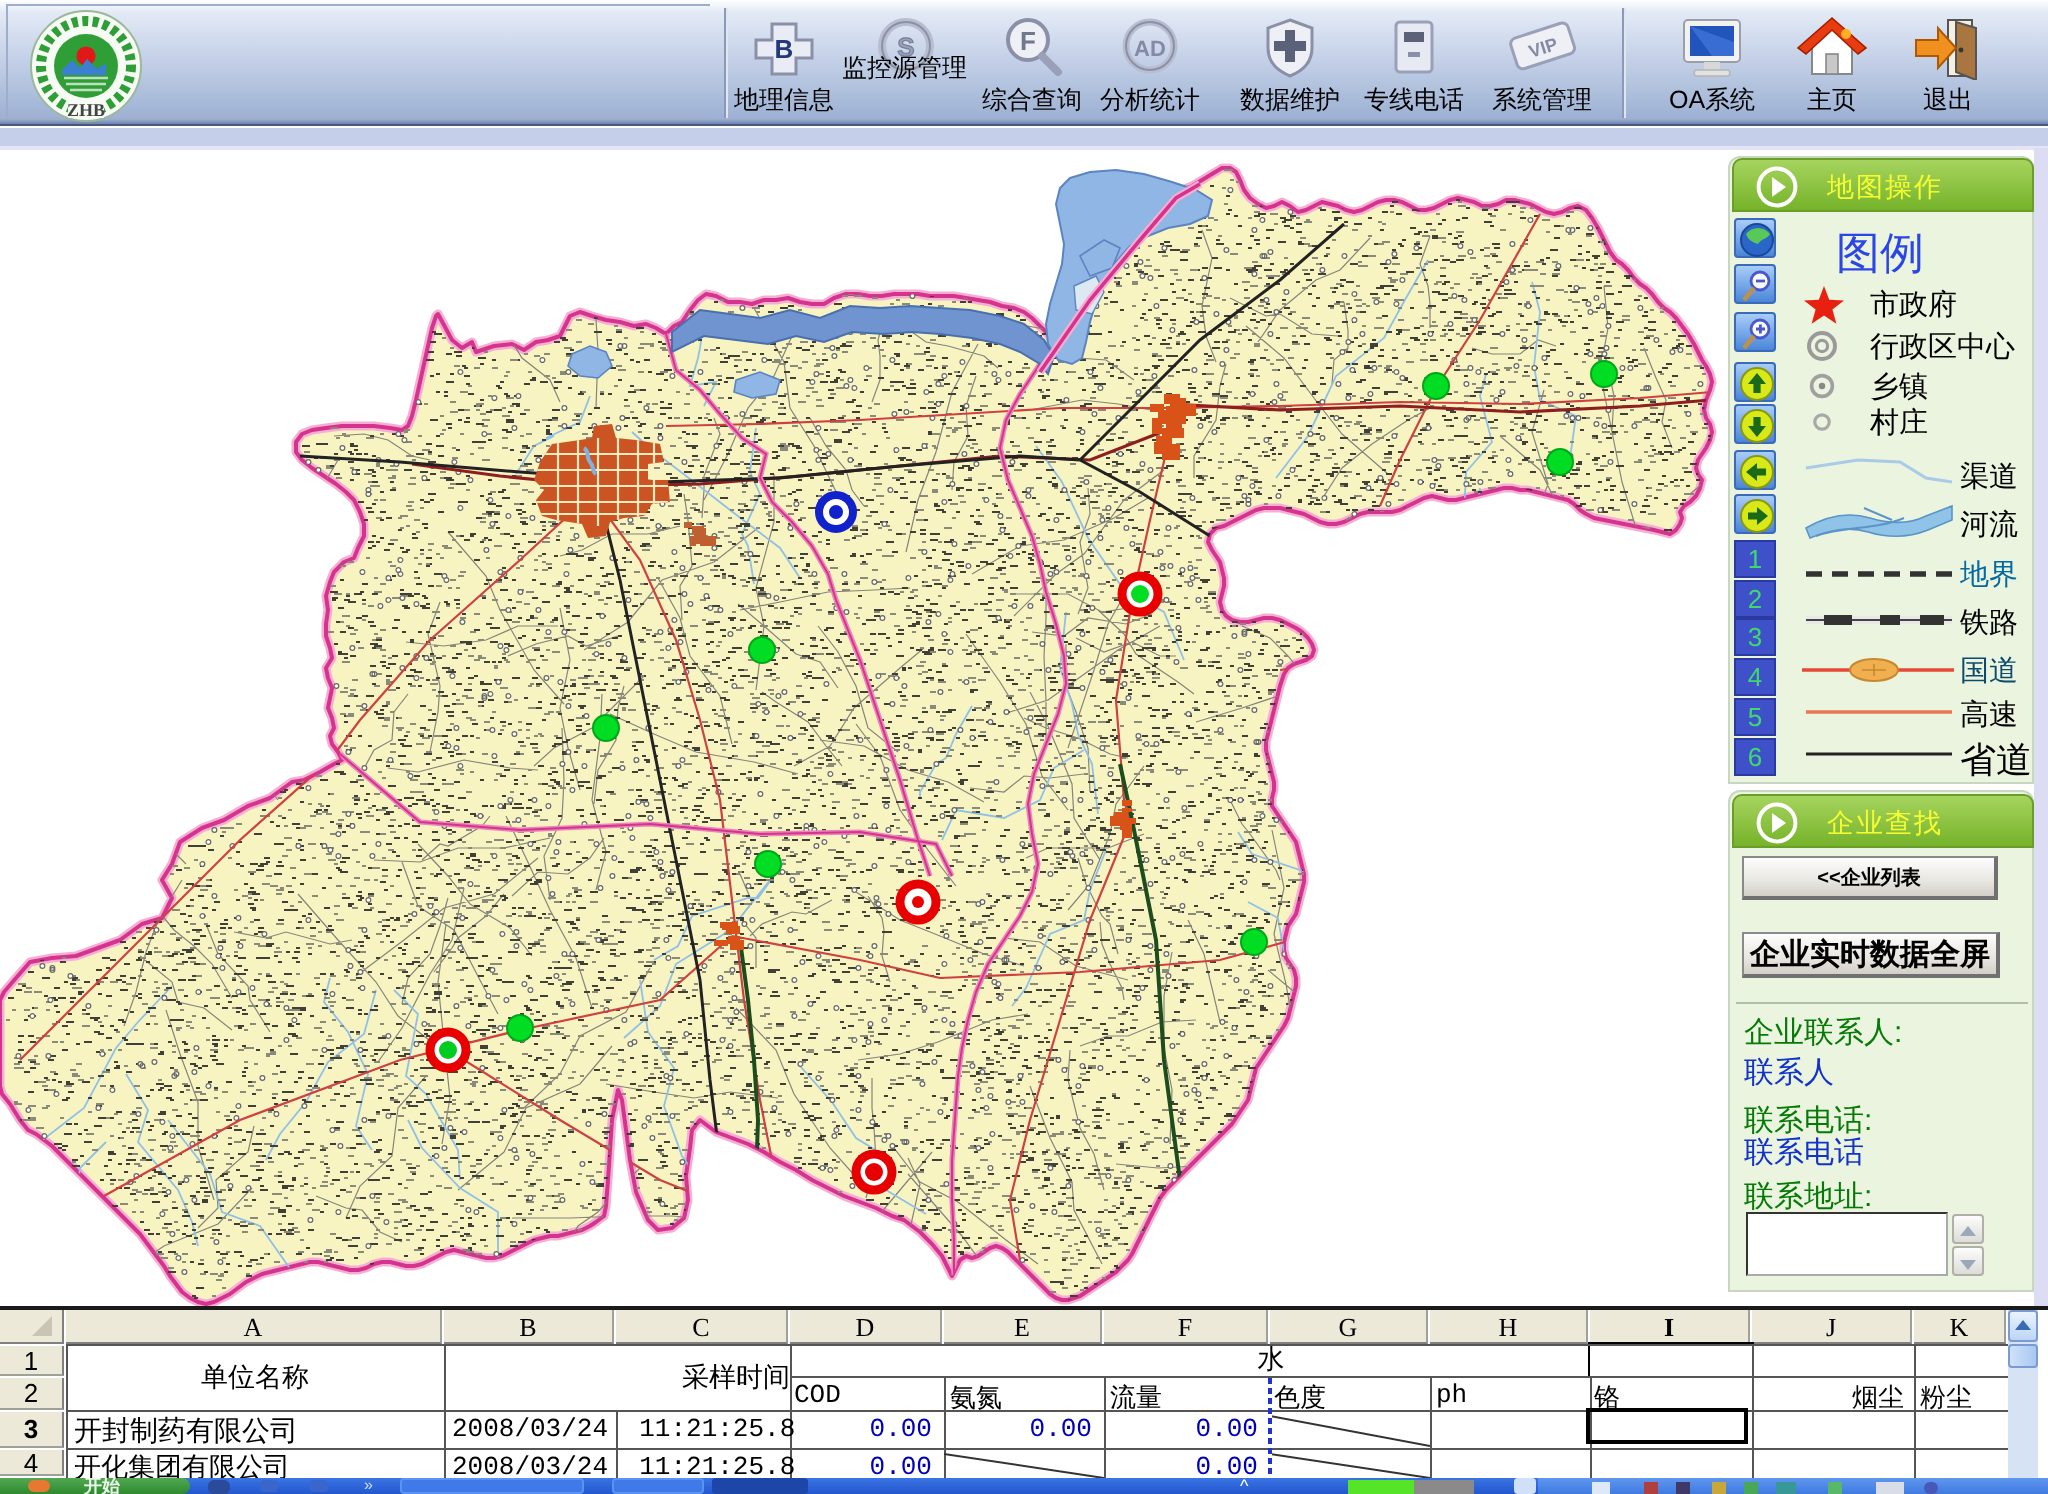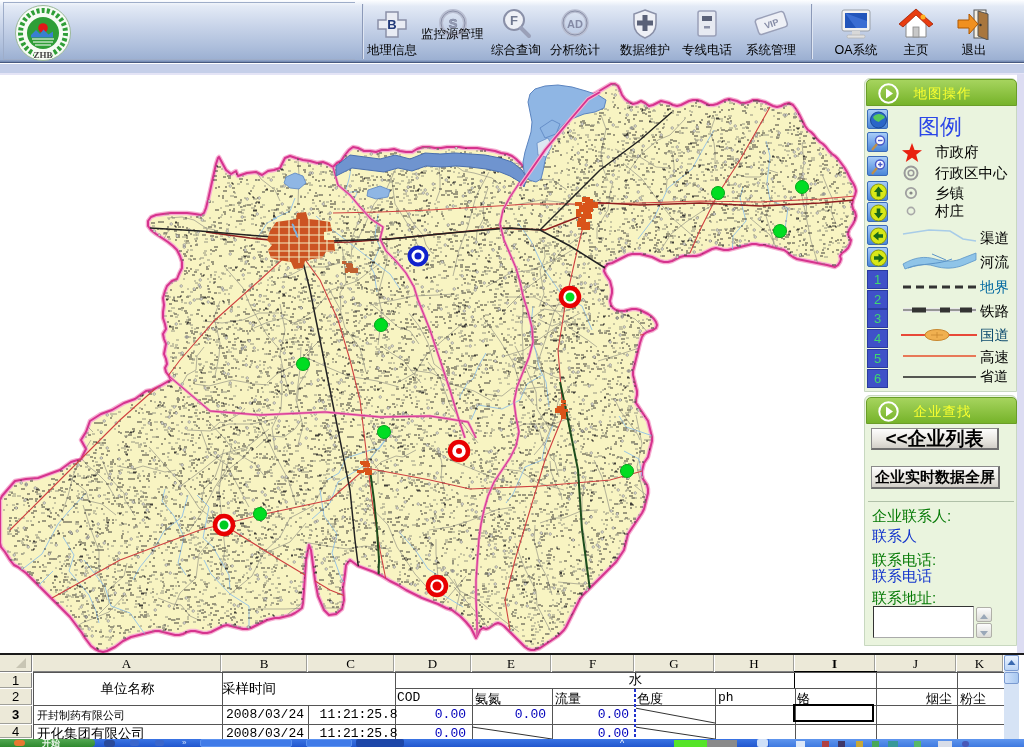--- a/index.html
+++ b/index.html
@@ -295,30 +295,30 @@
     <path d="M31 7h12M37 4v6" stroke="#c88830" stroke-width="0.8"></path>
   </svg>
 <div style="position:absolute;left:980px;top:326px;font-size:14.5px;color:#0c4a6e;white-space:nowrap">国道</div>
 <svg width="75" height="6" viewBox="0 0 75 6" style="position:absolute;left:902px;top:353px">
     <path d="M1 3h73" stroke="#e87858" stroke-width="1.8"></path>
   </svg>
 <div style="position:absolute;left:980px;top:348px;font-size:14.5px;color:#000;white-space:nowrap">高速</div>
 <svg width="75" height="6" viewBox="0 0 75 6" style="position:absolute;left:902px;top:374px">
     <path d="M1 3h73" stroke="#222" stroke-width="1.6"></path>
   </svg>
-<div style="position:absolute;left:980px;top:368px;font-size:14px;color:#000;white-space:nowrap">省道</div>
+<div style="position:absolute;left:980px;top:368px;font-size:18px;color:#000;white-space:nowrap">省道</div>
 <div style="position:absolute;left:864px;top:395px;width:153px;height:251px;background:#eaf4de;border:1px solid #c8d8c0;border-radius:6px 6px 0 0"></div>
 <div style="position:absolute;left:866px;top:397px;width:151px;height:27px;background:linear-gradient(#a6d45e,#76b32a);border-radius:5px 5px 0 0;border:1px solid #6a9e28">
 <svg width="21" height="21" viewBox="0 0 21 21" style="position:absolute;left:11px;top:3px">
       <circle cx="10.5" cy="10.5" r="9.2" fill="none" stroke="#fff" stroke-width="2"></circle>
       <path d="M8 5.5l7 5-7 5z" fill="#fff"></path>
     </svg>
 <div style="position:absolute;left:0;top:5px;width:151px;text-align:center;font-size:13.5px;color:#f8ff30;letter-spacing:1px">企业查找</div>
   </div>
-<div class="xpbtn" style="left:871px;top:428px;width:128px;height:22px;font-size:19px">&lt;&lt;企业列表</div>
+<div class="xpbtn" style="left:871px;top:428px;width:128px;height:22px;font-size:10px">&lt;&lt;企业列表</div>
 <div class="xpbtn" style="left:871px;top:466px;width:129px;height:23px;font-size:15px">企业实时数据全屏</div>
 <div style="position:absolute;left:868px;top:501px;width:146px;height:1px;background:#b0c0a8"></div>
 <div class="sgreen" style="top:507px">企业联系人:</div>
 <div class="sblue" style="top:527px">联系人</div>
 <div class="sgreen" style="top:551px">联系电话:</div>
 <div class="sblue" style="top:567px">联系电话</div>
 <div class="sgreen" style="top:589px">联系地址:</div>
 <div style="position:absolute;left:873px;top:606px;width:101px;height:32px;background:#fff;border-top:1.5px solid #333;border-left:1.5px solid #333;border-right:1px solid #aaa;border-bottom:1px solid #aaa"></div>
 <div class="spin" style="top:607px"><svg width="14" height="12" viewBox="0 0 14 12">
       <path d="M7 3l4 5H3z" fill="#9aa8b8"></path>
@@ -363,31 +363,31 @@
 <div style="position:absolute;left:395px;top:688px;width:609px;height:1px;background:#555"></div>
 <div style="position:absolute;left:33px;top:705px;width:971px;height:1px;background:#555"></div>
 <div style="position:absolute;left:33px;top:724px;width:971px;height:1px;background:#555"></div>
 <div style="position:absolute;left:472px;top:673px;width:1px;height:15px;background:#fff"></div>
 <div style="position:absolute;left:552px;top:673px;width:1px;height:15px;background:#fff"></div>
 <div style="position:absolute;left:635px;top:673px;width:1px;height:15px;background:#fff"></div>
 <div style="position:absolute;left:715px;top:673px;width:1px;height:15px;background:#fff"></div>
 <div style="position:absolute;left:795px;top:673px;width:1px;height:15px;background:#fff"></div>
 <div style="position:absolute;left:308px;top:673px;width:1px;height:32px;background:#fff"></div>
 <div style="position:absolute;left:33px;top:673px;width:189px;height:32px;font-size:13.5px;text-align:center;line-height:32px">单位名称</div>
-<div style="position:absolute;left:222px;top:673px;width:173px;height:32px;font-size:13.5px;text-align:left;line-height:32px">采样时间</div>
+<div style="position:absolute;left:222px;top:673px;width:173px;height:32px;font-size:13.5px;text-align:right;line-height:32px">采样时间</div>
 <div style="position:absolute;left:395px;top:672px;width:481px;height:16px;font-size:13.5px;text-align:center;line-height:16px">水</div>
 <div style="position:absolute;left:397px;top:690px;width:70px;height:15px;font-size:13px;font-family:'Liberation Mono'">COD</div>
 <div style="position:absolute;left:475px;top:690px;width:70px;height:15px;font-size:13px;font-family:Liberation Mono, monospace">氨氮</div>
 <div style="position:absolute;left:555px;top:690px;width:70px;height:15px;font-size:13px;font-family:Liberation Mono, monospace">流量</div>
 <div style="position:absolute;left:637px;top:690px;width:70px;height:15px;font-size:13px;font-family:'Liberation Sans'">色度</div>
 <div style="position:absolute;left:718px;top:690px;width:70px;height:15px;font-size:13px;font-family:'Liberation Mono'">ph</div>
 <div style="position:absolute;left:797px;top:690px;width:70px;height:15px;font-size:13px;font-family:'Liberation Sans'">铬</div>
 <div style="position:absolute;left:926px;top:690px;width:70px;height:15px;font-size:13px;font-family:'Liberation Sans'">烟尘</div>
 <div style="position:absolute;left:960px;top:690px;width:70px;height:15px;font-size:13px;font-family:'Liberation Sans'">粉尘</div>
-<div style="position:absolute;left:37px;top:707px;width:180px;height:17px;font-size:11px;line-height:17px">开封制药有限公司</div>
+<div style="position:absolute;left:37px;top:707px;width:180px;height:17px;font-size:14px;line-height:17px">开封制药有限公司</div>
 <div style="position:absolute;left:37px;top:726px;width:180px;height:13px;font-size:13.5px;line-height:15px">开化集团有限公司</div>
 <div style="position:absolute;left:226px;top:707px;width:170px;height:15px;font-size:13px;font-family:'Liberation Mono';line-height:16px">2008/03/24&nbsp;&nbsp;11:21:25.8</div>
 <div style="position:absolute;left:394px;top:707px;width:72px;height:15px;font-size:13px;font-family:'Liberation Mono';color:#0000bb;text-align:right;line-height:16px">0.00</div>
 <div style="position:absolute;left:474px;top:707px;width:72px;height:15px;font-size:13px;font-family:'Liberation Mono';color:#0000bb;text-align:right;line-height:16px">0.00</div>
 <div style="position:absolute;left:557px;top:707px;width:72px;height:15px;font-size:13px;font-family:'Liberation Mono';color:#0000bb;text-align:right;line-height:16px">0.00</div>
 <div style="position:absolute;left:226px;top:726px;width:170px;height:15px;font-size:13px;font-family:'Liberation Mono';line-height:16px">2008/03/24&nbsp;&nbsp;11:21:25.8</div>
 <div style="position:absolute;left:394px;top:726px;width:72px;height:15px;font-size:13px;font-family:'Liberation Mono';color:#0000bb;text-align:right;line-height:16px">0.00</div>
 <div style="position:absolute;left:557px;top:726px;width:72px;height:15px;font-size:13px;font-family:'Liberation Mono';color:#0000bb;text-align:right;line-height:16px">0.00</div>
 <svg width="80" height="19" style="position:absolute;left:635px;top:706px">
     <path d="M0 2L80 17" stroke="#333" stroke-width="1" fill="none"></path>

